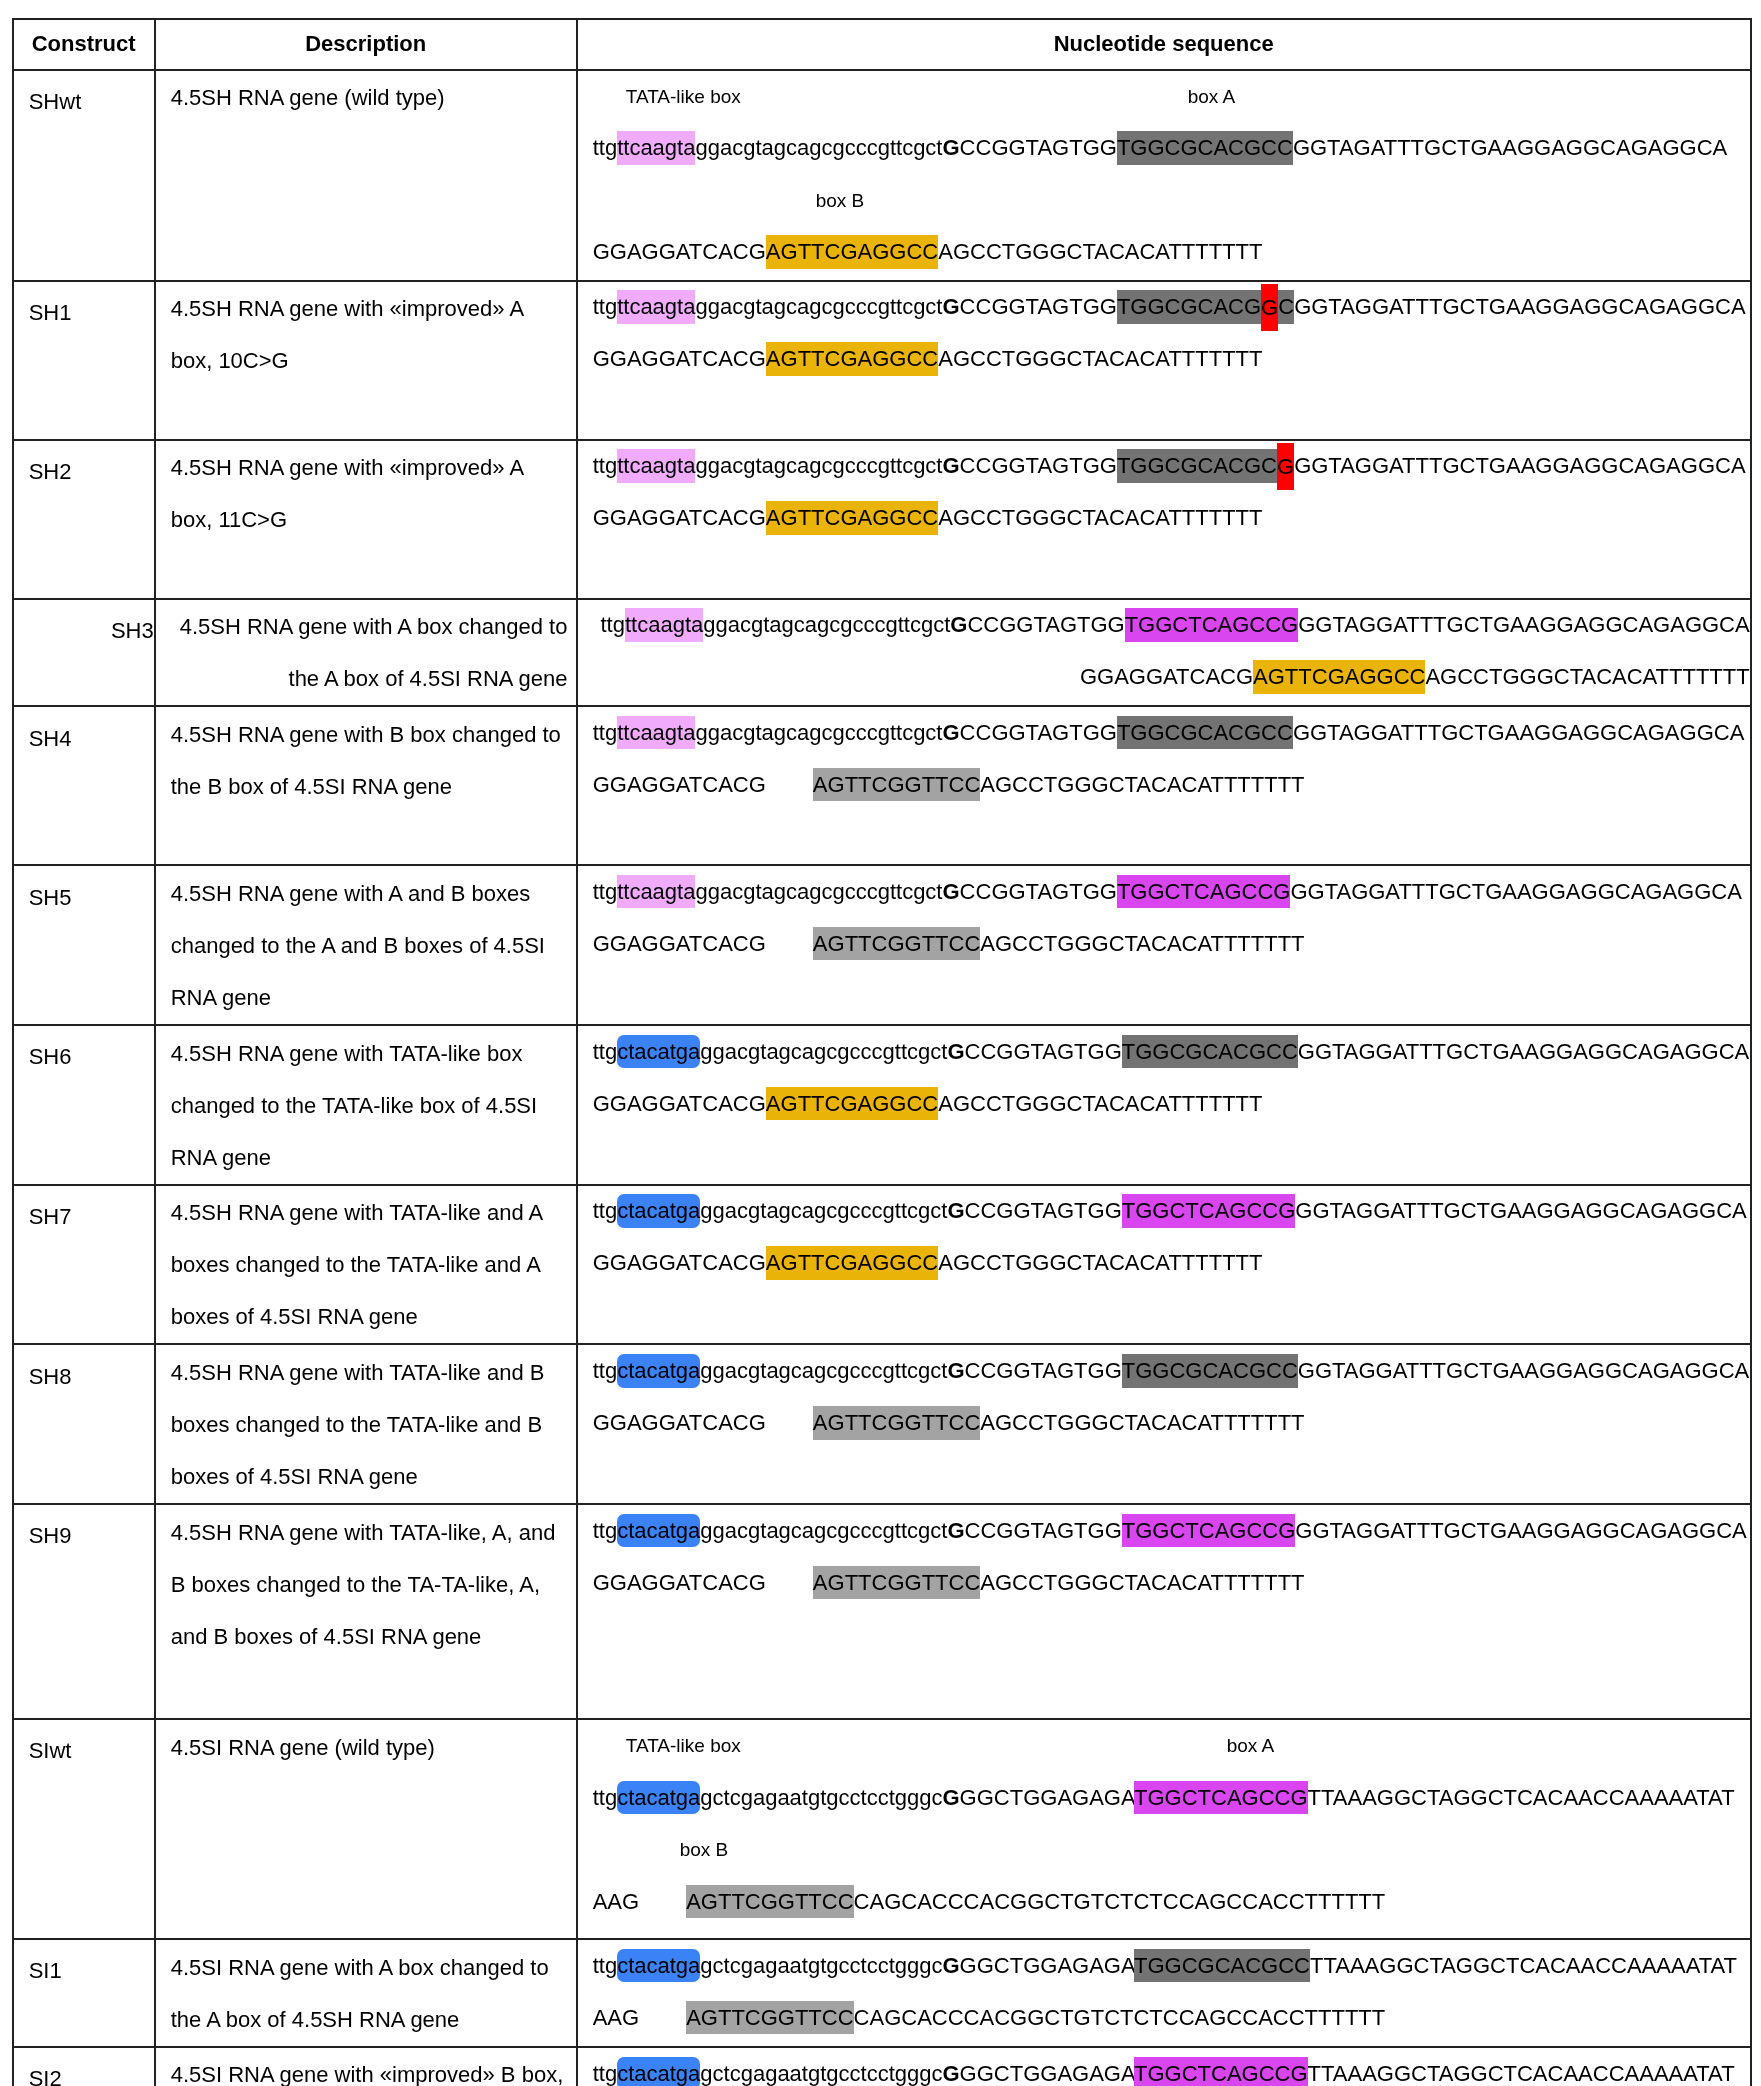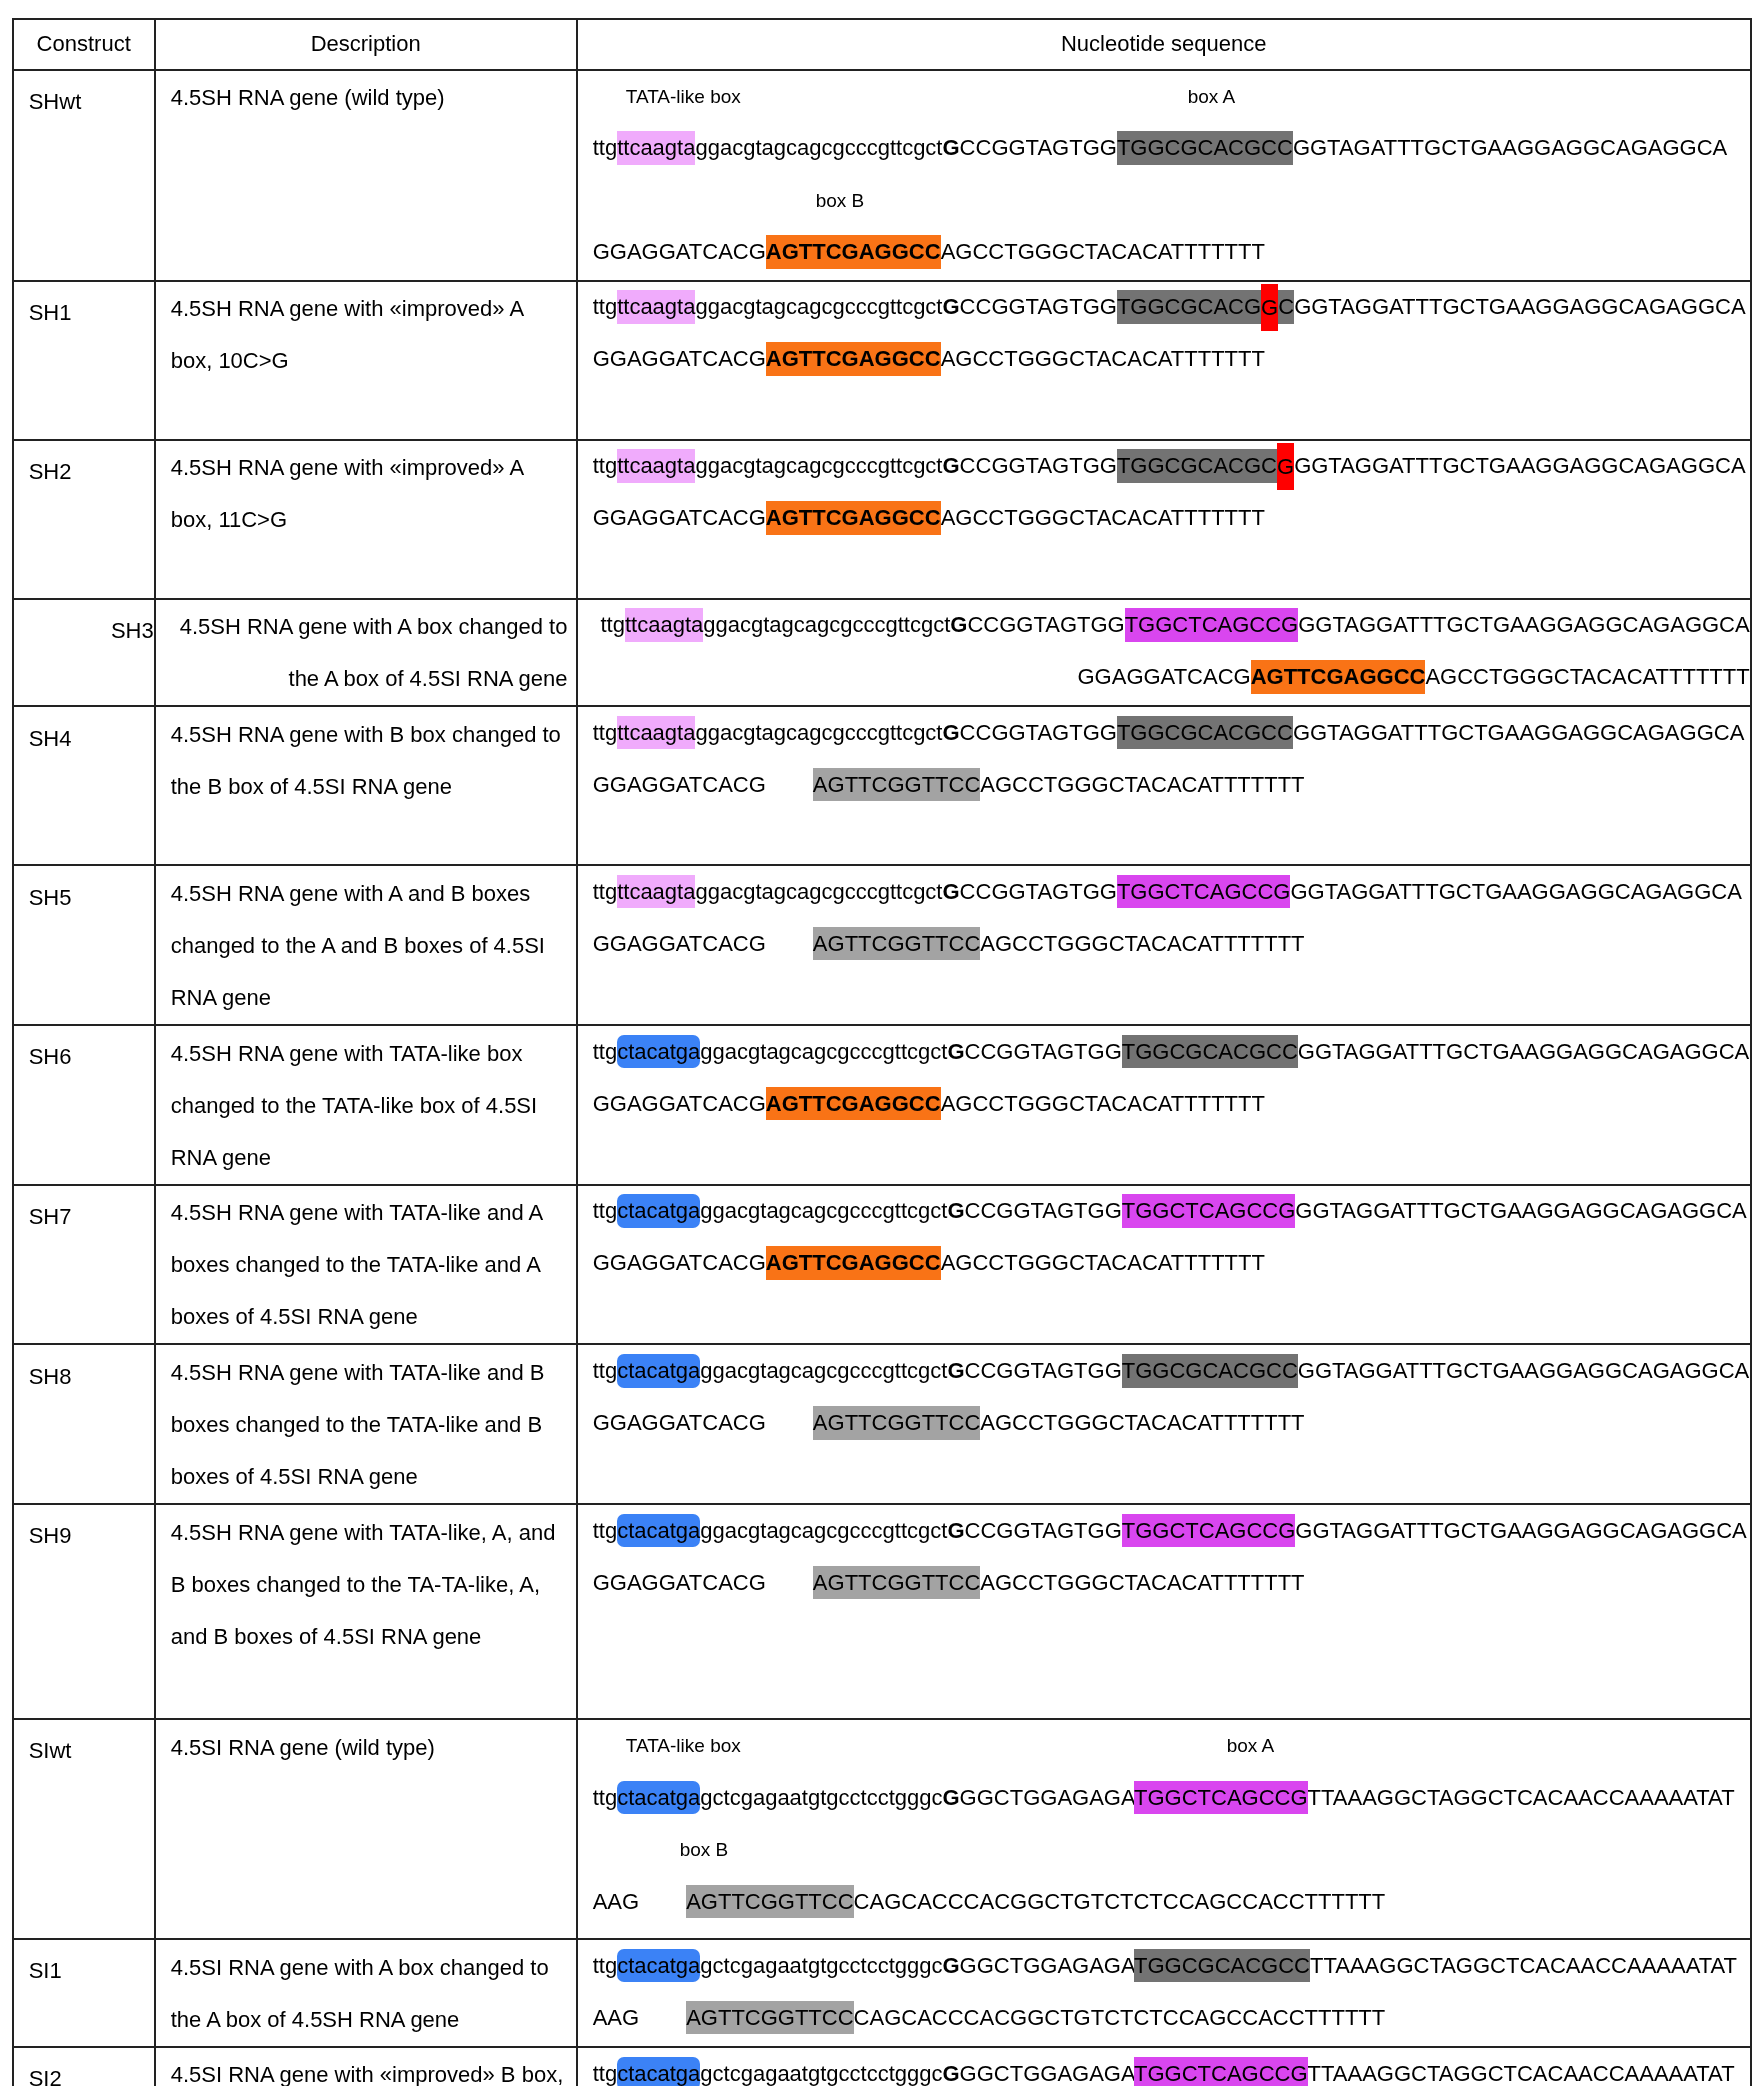--- a/index.html
+++ b/index.html
@@ -5,36 +5,36 @@
   html, body { margin:0; padding:0; background:#ffffff; }
   body { width:1762px; height:2269px; position:relative; font-family:"Liberation Sans", sans-serif; color:#000; }
   table.constructs {
     position:absolute; left:11.7px; top:17.5px; width:1737px;
     border-collapse:collapse; table-layout:fixed;
     font-size:22px;
   }
   table.constructs td, table.constructs th {
     border:2.9px solid #222; vertical-align:top; padding:0;
   }
-  th { font-weight:normal; text-align:center; vertical-align:middle !important; height:49px; }
+  th { font-weight:bold; text-align:center; vertical-align:middle !important; height:49px; }
   col.c1 { width:142px; } col.c2 { width:422px; } col.c3 { width:1174px; }
   .cell-name { padding:18.4px 0 0 15px !important; }
   .cell-desc { padding:18.4px 8.3px 0 15px !important; line-height:52px; }
   .cell-desc .dtext { display:block; margin-top:-16.7px; }
   .cell-seq { padding:0 0 0 15px !important; }
   .seqline { white-space:nowrap; letter-spacing:0px; height:52px; line-height:52px; font-size:22px; }
   .annot { white-space:nowrap; height:52px; line-height:52px; font-size:19px; position:relative; }
   .annot span { position:absolute; top:0;margin-left:6px; }
   .seg { display:inline; padding:4.2px 0; }
   .bold { font-weight:bold; }
   .hl-tata-sh { background:#f0abfc; }
   .hl-tata-si { background:#3b82f6;border-radius:7px; }
   .hl-boxa-sh { background:#737373; }
   .hl-boxa-si { background:#d946ef; }
-  .hl-boxb-sh { background:#f97316;font-weight:bold; }
+  .hl-boxb-sh { background:#eab308; }
   .hl-boxb-si { background:#a3a3a3;margin-left:47px; }
   .hl-mut { background:#ff0000; padding:11px 0; }
 </style>
 </head>
 <body>
 
 <table class="constructs">
   <colgroup>
       <col class="c1">
       <col class="c2">

